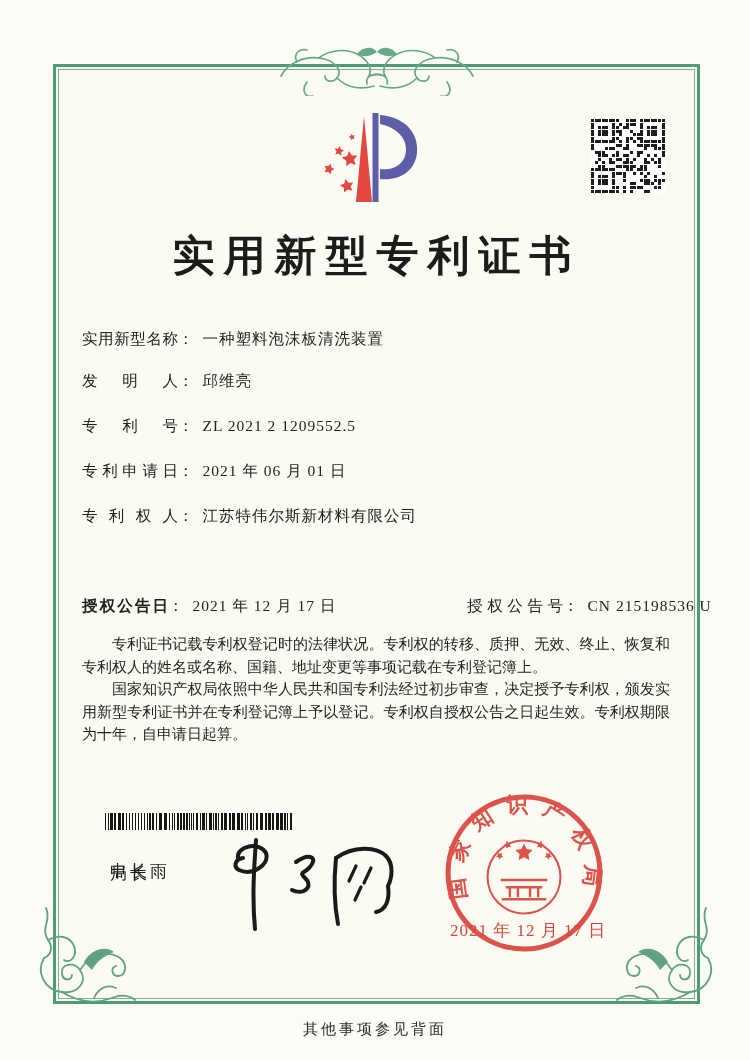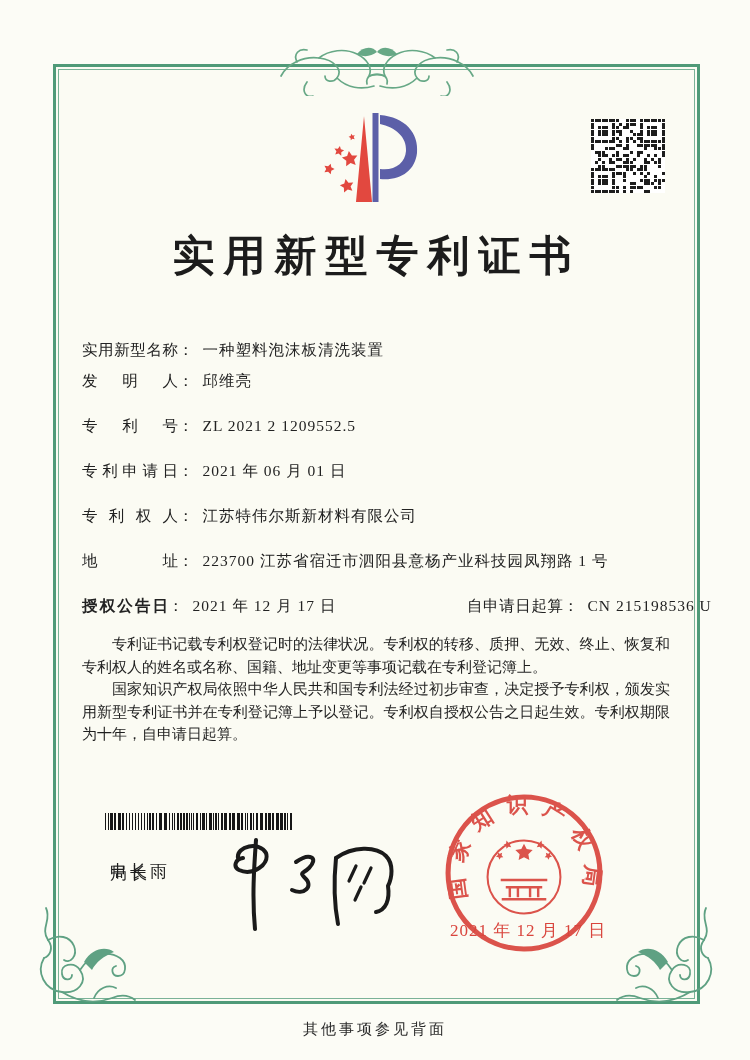--- a/index.html
+++ b/index.html
@@ -355,42 +355,39 @@
       <i style="left:21.1px;top:70.5px;width:3.1px;height:3.1px"></i>
       <i style="left:24.7px;top:70.5px;width:3.1px;height:3.1px"></i>
       <i style="left:31.7px;top:70.5px;width:3.1px;height:3.1px"></i>
       <i style="left:38.8px;top:70.5px;width:3.1px;height:3.1px"></i>
       <i style="left:52.9px;top:70.5px;width:3.1px;height:3.1px"></i>
       <i style="left:56.4px;top:70.5px;width:3.1px;height:3.1px"></i>
     </div>
 
   <div class="title">实用新型专利证书</div>
 
-  <div class="field-row" style="top:340px">
+  <div class="field-row" style="top:329px">
     <span class="flabel">实用新型名称</span><span class="colon">：</span><span class="fvalue">一种塑料泡沫板清洗装置</span>
   </div>
   <div class="field-row" style="top:371px">
     <span class="flabel">发明人</span><span class="colon">：</span><span class="fvalue">邱维亮</span>
   </div>
   <div class="field-row" style="top:416px">
     <span class="flabel">专利号</span><span class="colon">：</span><span class="fvalue">ZL 2021 2 1209552.5</span>
   </div>
   <div class="field-row" style="top:461px">
     <span class="flabel">专利申请日</span><span class="colon">：</span><span class="fvalue">2021 年 06 月 01 日</span>
   </div>
   <div class="field-row" style="top:506px">
     <span class="flabel">专利权人</span><span class="colon">：</span><span class="fvalue">江苏特伟尔斯新材料有限公司</span>
-  </div>
-  <div class="field-row" style="top:551px">
-    <span class="flabel">地址</span><span class="colon">：</span><span class="fvalue">223700 江苏省宿迁市泗阳县意杨产业科技园凤翔路 1 号</span>
   </div>
   <div class="field-row" style="top:596px; width:588px">
     <span class="flabel narrow">授权公告日</span><span class="colon">：</span><span class="fvalue">2021 年 12 月 17 日</span>
     <span class="grant-no-pair">
-      <span class="flabel">自申请日起算</span><span class="colon">：</span><span class="fvalue">CN 215198536 U</span>
+      <span class="flabel">授权公告号</span><span class="colon">：</span><span class="fvalue">CN 215198536 U</span>
     </span>
   </div>
 
   <div class="paras">
     <p>专利证书记载专利权登记时的法律状况。专利权的转移、质押、无效、终止、恢复和专利权人的姓名或名称、国籍、地址变更等事项记载在专利登记簿上。</p>
     <p>国家知识产权局依照中华人民共和国专利法经过初步审查，决定授予专利权，颁发实用新型专利证书并在专利登记簿上予以登记。专利权自授权公告之日起生效。专利权期限为十年，自申请日起算。</p>
   </div>
 
   <div class="barcode">
       <i style="left:0px;width:1px"></i>

